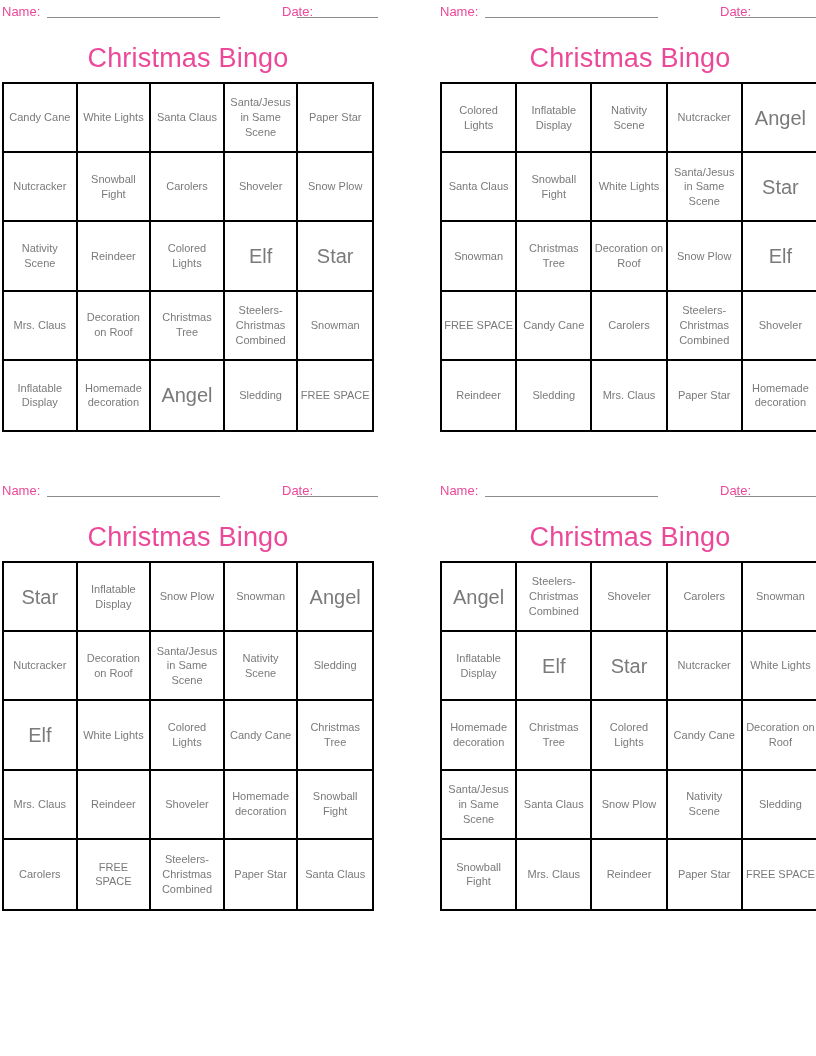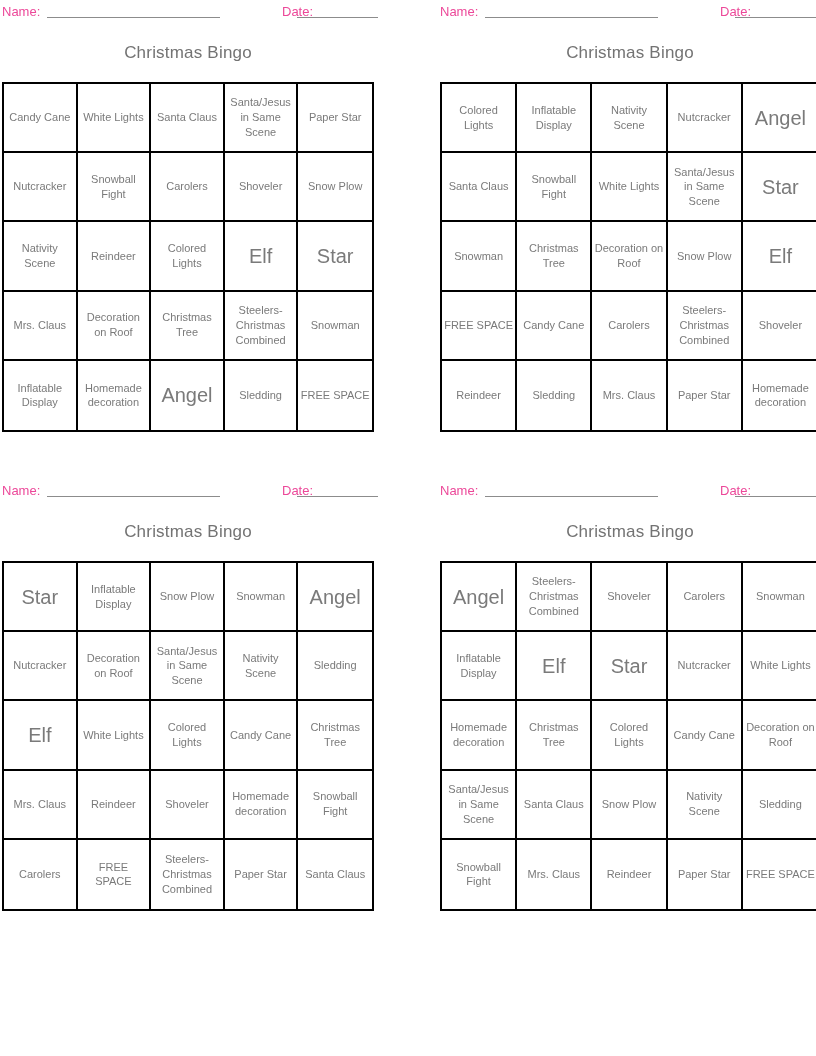--- a/index.html
+++ b/index.html
@@ -34,22 +34,22 @@
   }
   .blank.name-line { left: 45px;  width: 173px; }
   .blank.date-line { left: 295px; width: 81px; }
 
   .title {
     position: absolute;
     top: 43px;
     left: 0;
     width: 100%;
     text-align: center;
-    font-size: 17px;
-    color: #737373;
+    font-size: 27px;
+    color: #ec4899;
     letter-spacing: 0.2px;
   }
 
   .grid {
     position: absolute;
     top: 82px;
     left: 0;
     width: 100%;
     height: 350px;
     box-sizing: border-box;

